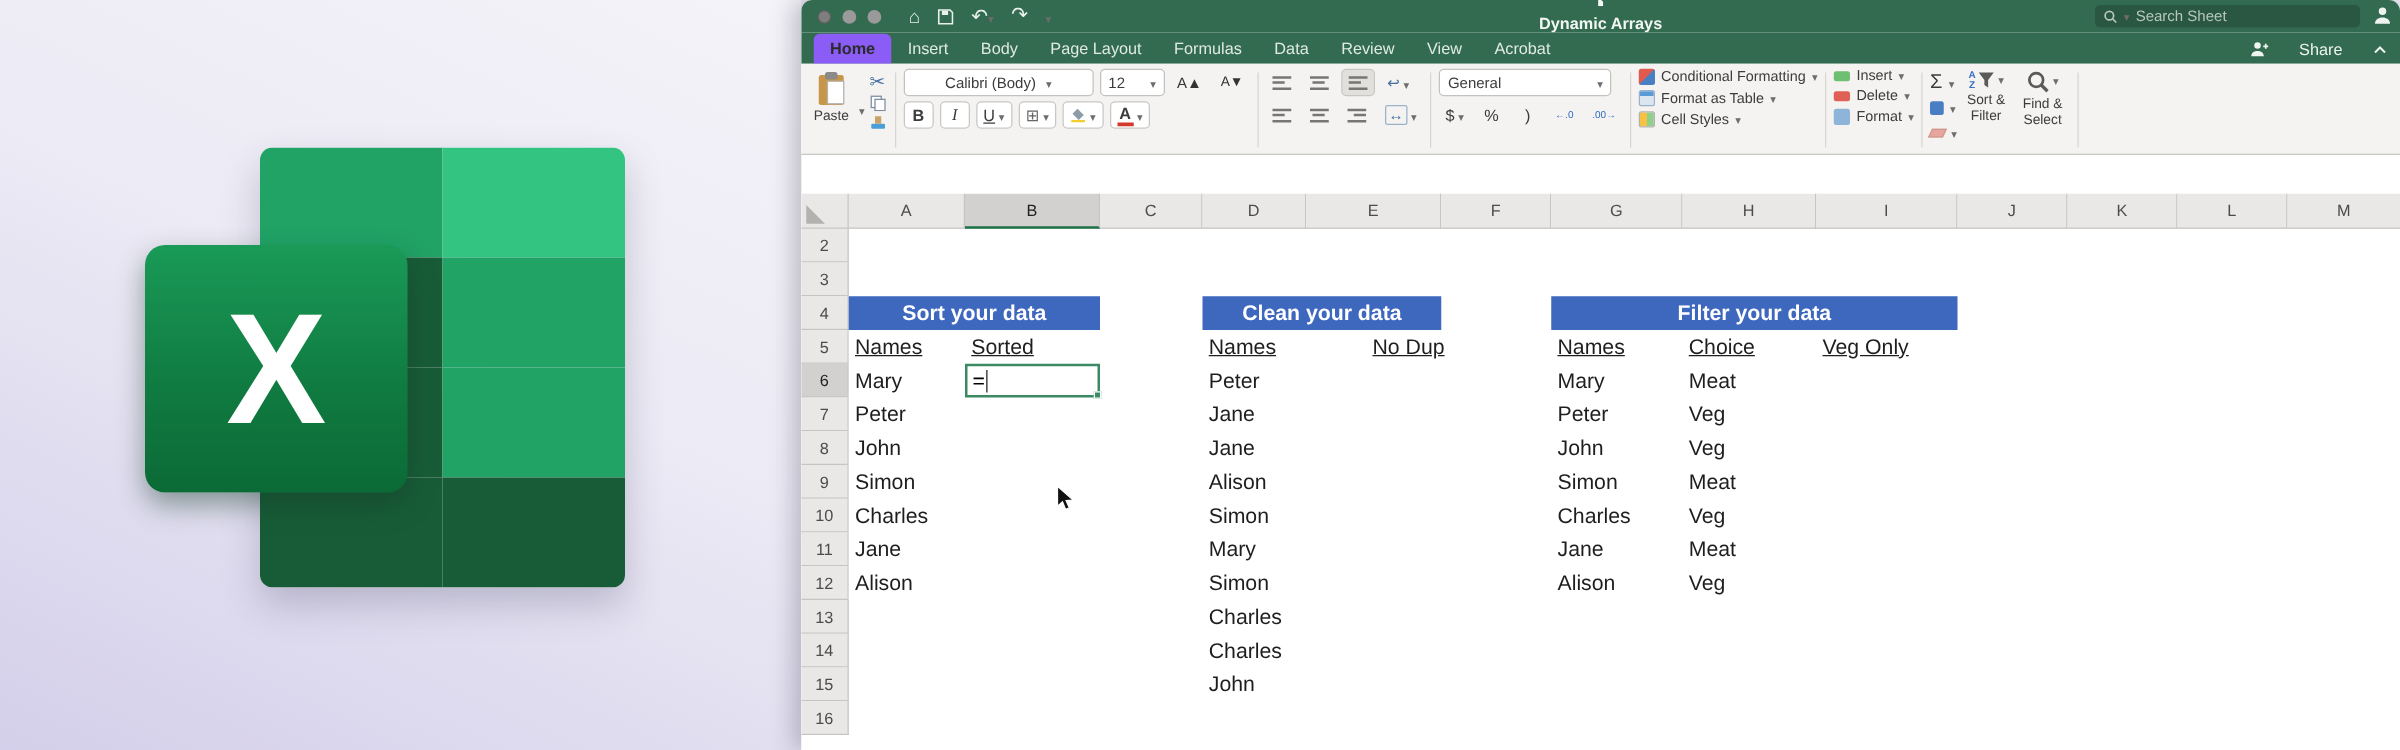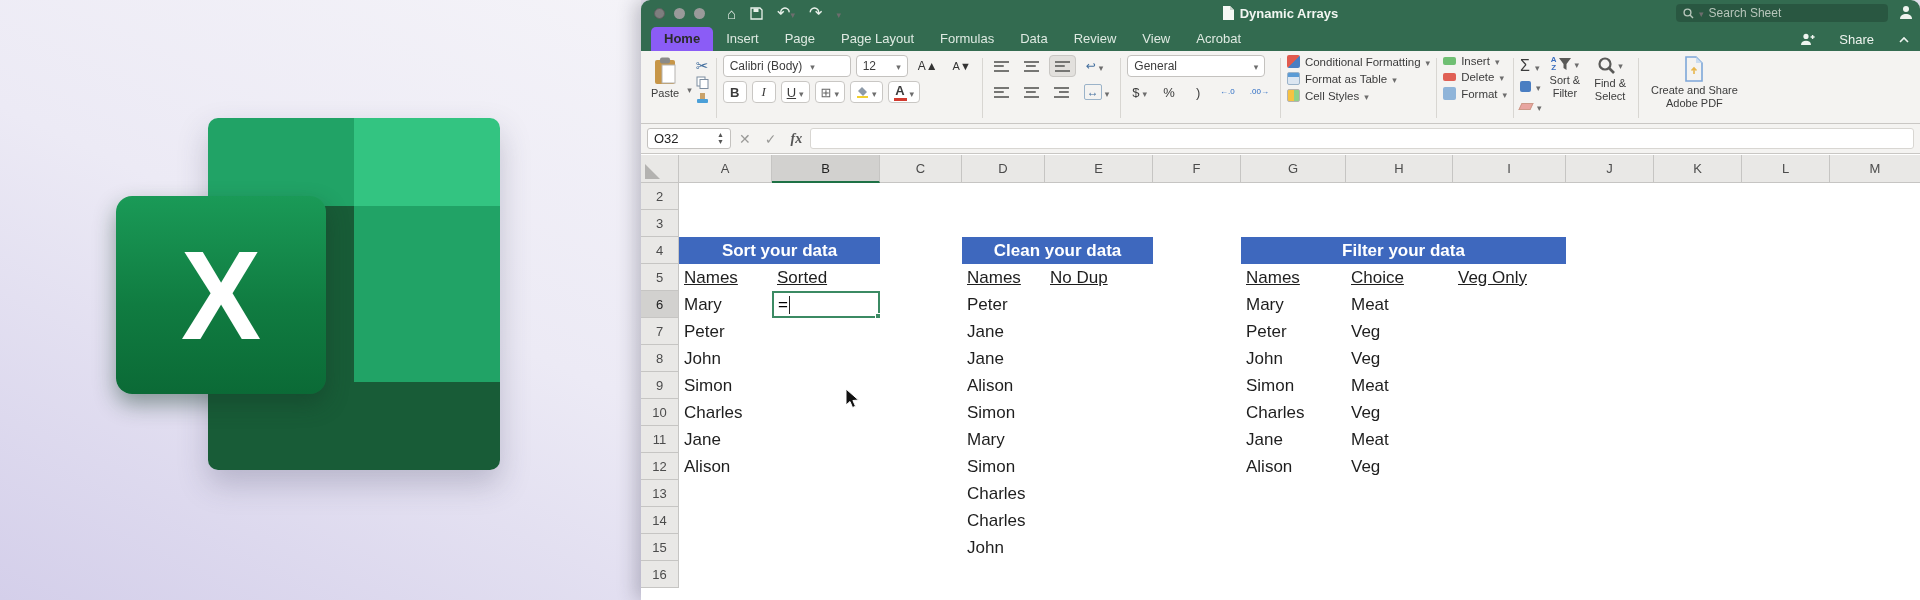--- a/index.html
+++ b/index.html
@@ -21,21 +21,21 @@
     border-radius:9px 9px 0 0; box-shadow:-6px 0 18px rgba(40,40,60,.25); overflow:hidden; }
 
   
   .titlebar{ position:absolute; left:0; top:0; width:100%; height:26px; background:#336b50; display:flex; align-items:center; }
   .traffic{ display:flex; gap:9px; margin-left:13px; }
   .traffic i{ width:11px; height:11px; border-radius:50%; display:block; }
   .t1{ background:#7e7e7e; border:1px solid #5f5f5f; } .t2{ background:#9a9a9a; } .t3{ background:#9a9a9a; }
   .qbar{ display:flex; align-items:center; gap:14px; margin-left:22px; color:#e9f1ea; font-size:14px; }
   .qbar .gl{ line-height:1; }
   .title-center{ position:absolute; left:0; right:0; top:0; height:26px; display:flex; align-items:center; justify-content:center; gap:6px;
-    color:#f2f6f2; font-size:13px; font-weight:bold; pointer-events:none; }
+    color:#f2f6f2; font-size:13px; font-weight:bold; pointer-events:none;flex-direction:column; }
   .search-box{ position:absolute; right:32px; top:4px; width:212px; height:18px; background:rgba(0,0,0,.18);
     border-radius:4px; display:flex; align-items:center; gap:5px; padding:0 7px; color:#b7c6bb; font-size:12px; }
   .person-tr{ position:absolute; right:6px; top:4px; }
 
   
   .tabrow{ position:absolute; left:0; top:26px; width:100%; height:25px; background:#336b50; display:flex; align-items:flex-end; padding-left:10px; }
   .tab{ color:#dfeae2; font-size:13px; padding:4px 13px 5px; border-radius:5px 5px 0 0; cursor:default; }
   .tab.active{ background:#8b5cf6; color:#2b2b2b; font-weight:bold; }
   .tab-right{ position:absolute; right:10px; bottom:4px; display:flex; align-items:center; gap:24px; color:#eef4ef; font-size:13px; }
 
@@ -151,21 +151,21 @@
       <svg width="16" height="16" viewBox="0 0 16 16">
           <circle cx="8" cy="5" r="3" fill="#eef4ef"></circle>
           <path d="M2 15c0-3.3 2.7-5 6-5s6 1.7 6 5z" fill="#eef4ef"></path>
         </svg>
     </div>
   </div>
 
   <div class="tabrow">
     <span class="tab active">Home</span>
     <span class="tab">Insert</span>
-    <span class="tab">Page</span>
+    <span class="tab">Body</span>
     <span class="tab">Page Layout</span>
     <span class="tab">Formulas</span>
     <span class="tab">Data</span>
     <span class="tab">Review</span>
     <span class="tab">View</span>
     <span class="tab">Acrobat</span>
     <div class="tab-right">
       <svg width="15" height="13" viewBox="0 0 15 13">
           <circle cx="6" cy="3.4" r="2.6" fill="#eef4ef"></circle>
           <path d="M1 12c0-2.8 2.2-4.2 5-4.2s5 1.4 5 4.2z" fill="#eef4ef"></path>
@@ -203,21 +203,21 @@
               <rect x="1" y="7" width="11" height="4" rx="1" fill="#4a9fd8"></rect>
               <rect x="4" y="1" width="5" height="6" fill="#c9a26a"></rect>
             </svg>
         </span>
       </div>
     </div>
     <div class="rsep"></div>
 
     <div class="rgroup">
       <div class="rrow">
-        <div class="combo" style="width:128px;justify-content:flex-start">
+        <div class="combo" style="width:152px;justify-content:center">
           <span>Calibri (Body)</span>
             <span class="caret"></span>
         </div>
         <div class="combo" style="width:52px;justify-content:space-between">
           <span>12</span>
             <span class="caret"></span>
         </div>
         <span class="btn flat" style="font-size:12px;color:#333">A▲</span>
         <span class="btn flat" style="font-size:11px;color:#333">A▼</span>
       </div>
@@ -376,45 +376,22 @@
               <circle cx="8" cy="8" r="5.5" fill="none" stroke="#5a5a58" stroke-width="2.2"></circle>
               <line x1="12" y1="12" x2="17" y2="17" stroke="#5a5a58" stroke-width="2.6"></line>
             </svg>
           <span class="caret"></span>
         </span>
         <span><span>Find &amp;</span><br><span>Select</span></span>
       </div>
     </div>
     <div class="rsep"></div>
 
-    <div class="big-label">
-      <svg width="22" height="26" viewBox="0 0 22 26">
-          <path d="M3 1h10l6 6v18H3z" fill="none" stroke="#7da7d9" stroke-width="1.6"></path>
-          <path d="M13 1l6 6h-6z" fill="#c9dcf0"></path>
-          <path d="M11 18v-6M8.5 14.5L11 12l2.5 2.5" stroke="#e8b64c" stroke-width="1.6" fill="none"></path>
-        </svg>
-      <span><span>Create and Share</span><br><span>Adobe PDF</span></span>
-    </div>
   </div>
 
-  <div class="fbar">
-    <div class="namebox">
-      <span>O32</span>
-      <span class="spin">
-          <span>▲</span>
-          <span>▼</span>
-        </span>
-    </div>
-    <div class="ficons">
-      <span>✕</span>
-      <span>✓</span>
-      <span class="fx">fx</span>
-    </div>
-    <div class="finput"></div>
-  </div>
 
   <div class="sheet-grid" id="sheetGrid" style="grid-template-columns: 38px 93px 108px 82px 83px 108px 88px 105px 107px 113px 88px 88px 88px 91px; grid-template-rows: 28px repeat(15, 27px);">
       <div class="corner" style="grid-area: 1 / 1;">
         <i></i>
       </div>
       <div class="ch" style="grid-area: 1 / 2;">A</div>
       <div class="ch active" style="grid-area: 1 / 3;">B</div>
       <div class="ch" style="grid-area: 1 / 4;">C</div>
       <div class="ch" style="grid-area: 1 / 5;">D</div>
       <div class="ch" style="grid-area: 1 / 6;">E</div>
@@ -446,21 +423,21 @@
       <div class="cell hdr" style="grid-area: 5 / 3;">Sorted</div>
       <div class="cell" style="grid-area: 6 / 2;">Mary</div>
       <div class="cell" style="grid-area: 7 / 2;">Peter</div>
       <div class="cell" style="grid-area: 8 / 2;">John</div>
       <div class="cell" style="grid-area: 9 / 2;">Simon</div>
       <div class="cell" style="grid-area: 10 / 2;">Charles</div>
       <div class="cell" style="grid-area: 11 / 2;">Jane</div>
       <div class="cell" style="grid-area: 12 / 2;">Alison</div>
       <div class="banner" style="grid-area: 4 / 5 / auto / span 2;">Clean your data</div>
       <div class="cell hdr" style="grid-area: 5 / 5;">Names</div>
-      <div class="cell hdr" style="grid-area: 5 / 6;">No Dup</div>
+      <div class="cell hdr" style="grid-area: 5 / 6; margin-left: 48px;">No Dup</div>
       <div class="cell" style="grid-area: 6 / 5;">Peter</div>
       <div class="cell" style="grid-area: 7 / 5;">Jane</div>
       <div class="cell" style="grid-area: 8 / 5;">Jane</div>
       <div class="cell" style="grid-area: 9 / 5;">Alison</div>
       <div class="cell" style="grid-area: 10 / 5;">Simon</div>
       <div class="cell" style="grid-area: 11 / 5;">Mary</div>
       <div class="cell" style="grid-area: 12 / 5;">Simon</div>
       <div class="cell" style="grid-area: 13 / 5;">Charles</div>
       <div class="cell" style="grid-area: 14 / 5;">Charles</div>
       <div class="cell" style="grid-area: 15 / 5;">John</div>

